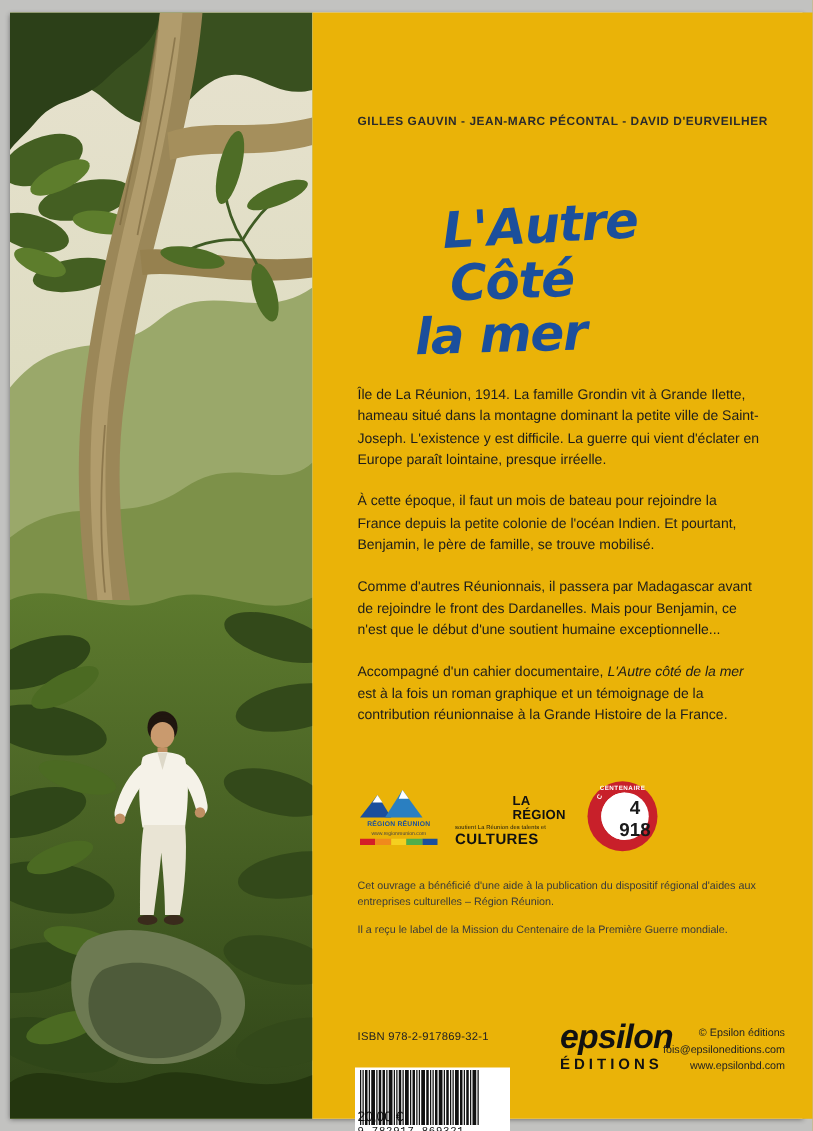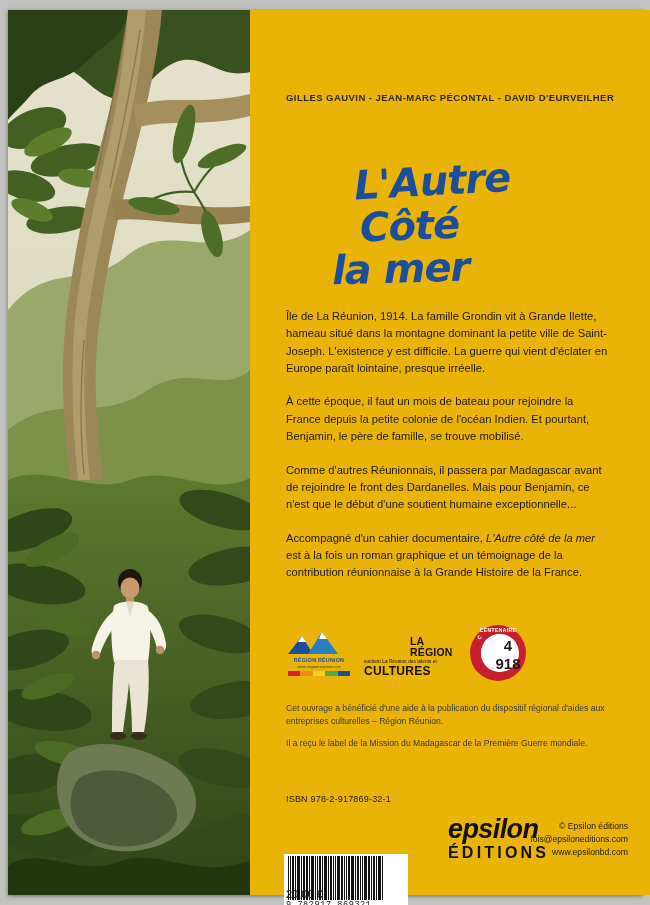--- a/index.html
+++ b/index.html
@@ -199,21 +199,21 @@
     line-height: 1.5;
     color: #3a3a3a;
   }
   .funding p { margin: 0 0 9px 0; }
   .funding p:last-child { margin-bottom: 0; }
 
   
   .isbn {
     position: absolute;
     left: 36px;
-    top: 784px;
+    top: 814px;
     font-size: 9px;
     color: #222;
     letter-spacing: .2px;
     text-align: center;
   }
 
   .barcode {
     position: absolute;
     left: 34px;
     top: 844px;
@@ -264,21 +264,21 @@
     color: #111;
   }
   .publisher .p1 {
     font-size: 27px;
     font-weight: bold;
     font-style: italic;
     letter-spacing: -.6px;
     line-height: 1;
   }
   .publisher .p2 {
-    font-size: 16px;
+    font-size: 12px;
     font-weight: bold;
     letter-spacing: 3.2px;
     margin-top: 1px;
   }
 
   .contact {
     position: absolute;
     left: 238px;
     top: 810px;
     width: 140px;
@@ -461,21 +461,21 @@
             <text x="12" y="16" font-family="Liberation Sans, sans-serif" font-size="5.2" fill="#ffffff" font-weight="bold" transform="rotate(-58 12 16)">C</text>
             <text x="30" y="8" font-family="Liberation Sans, sans-serif" font-size="5" fill="#ffffff" font-weight="bold" text-anchor="middle" letter-spacing="0.4">CENTENAIRE</text>
             <text x="40" y="27" font-family="Liberation Sans, sans-serif" font-size="15" fill="#1a1a1a" font-weight="bold" text-anchor="middle">4</text>
             <text x="40" y="45" font-family="Liberation Sans, sans-serif" font-size="15" fill="#1a1a1a" font-weight="bold" text-anchor="middle">918</text>
           </svg>
         </div>
       </div>
 
       <div class="funding">
         <p>Cet ouvrage a bénéficié d'une aide à la publication du dispositif régional d'aides aux entreprises culturelles – Région Réunion.</p>
-        <p>Il a reçu le label de la Mission du Madagascar de la Première Guerre mondiale.</p>
+        <p>Il a reçu le label de la Mission du Centenaire de la Première Guerre mondiale.</p>
       </div>
 
       <div class="isbn">ISBN 978-2-917869-32-1</div>
 
       <div class="barcode">
         <div class="bars">
           <i style="width:1px"></i>
             <i style="width:1px"></i>
             <i style="width:2px"></i>
           <i style="width:1px"></i>

